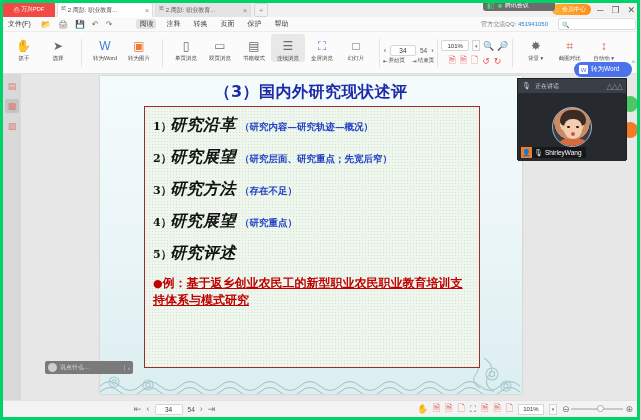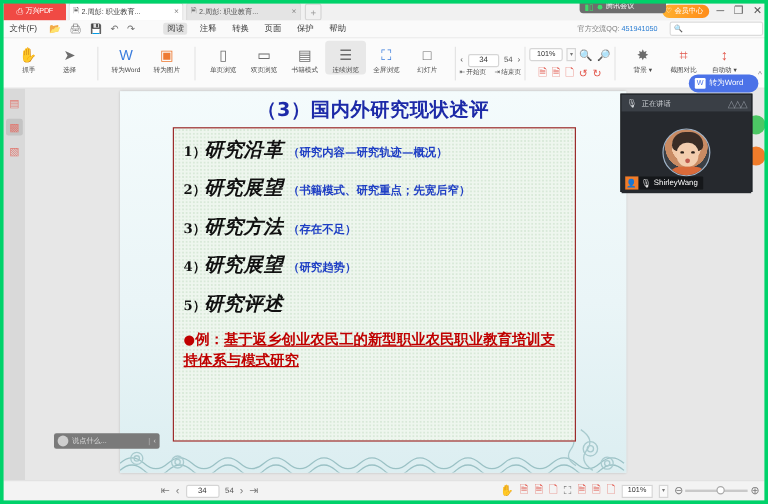--- a/index.html
+++ b/index.html
@@ -477,31 +477,31 @@
 
       <div class="content-box">
         <div class="line">
           <span class="num">1）</span>
           <span class="main">研究沿革</span>
           <span class="paren">（研究内容—研究轨迹—概况）</span>
         </div>
         <div class="line">
           <span class="num">2）</span>
           <span class="main">研究展望</span>
-          <span class="paren">（书籍模式、研究重点；先宽后窄）</span>
+          <span class="paren">（研究层面、研究重点；先宽后窄）</span>
         </div>
         <div class="line">
           <span class="num">3）</span>
           <span class="main">研究方法</span>
           <span class="paren">（存在不足）</span>
         </div>
         <div class="line">
           <span class="num">4）</span>
           <span class="main">研究展望</span>
-          <span class="paren">（研究趋势）</span>
+          <span class="paren">（研究重点）</span>
         </div>
         <div class="line">
           <span class="num">5）</span>
           <span class="main">研究评述</span>
         </div>
         <div class="redline">
           <span class="bullet">●</span><span>例：</span><u>基于返乡创业农民工的新型职业农民职业教育培训支持体系与模式研究</u>
         </div>
       </div>
     </div>

